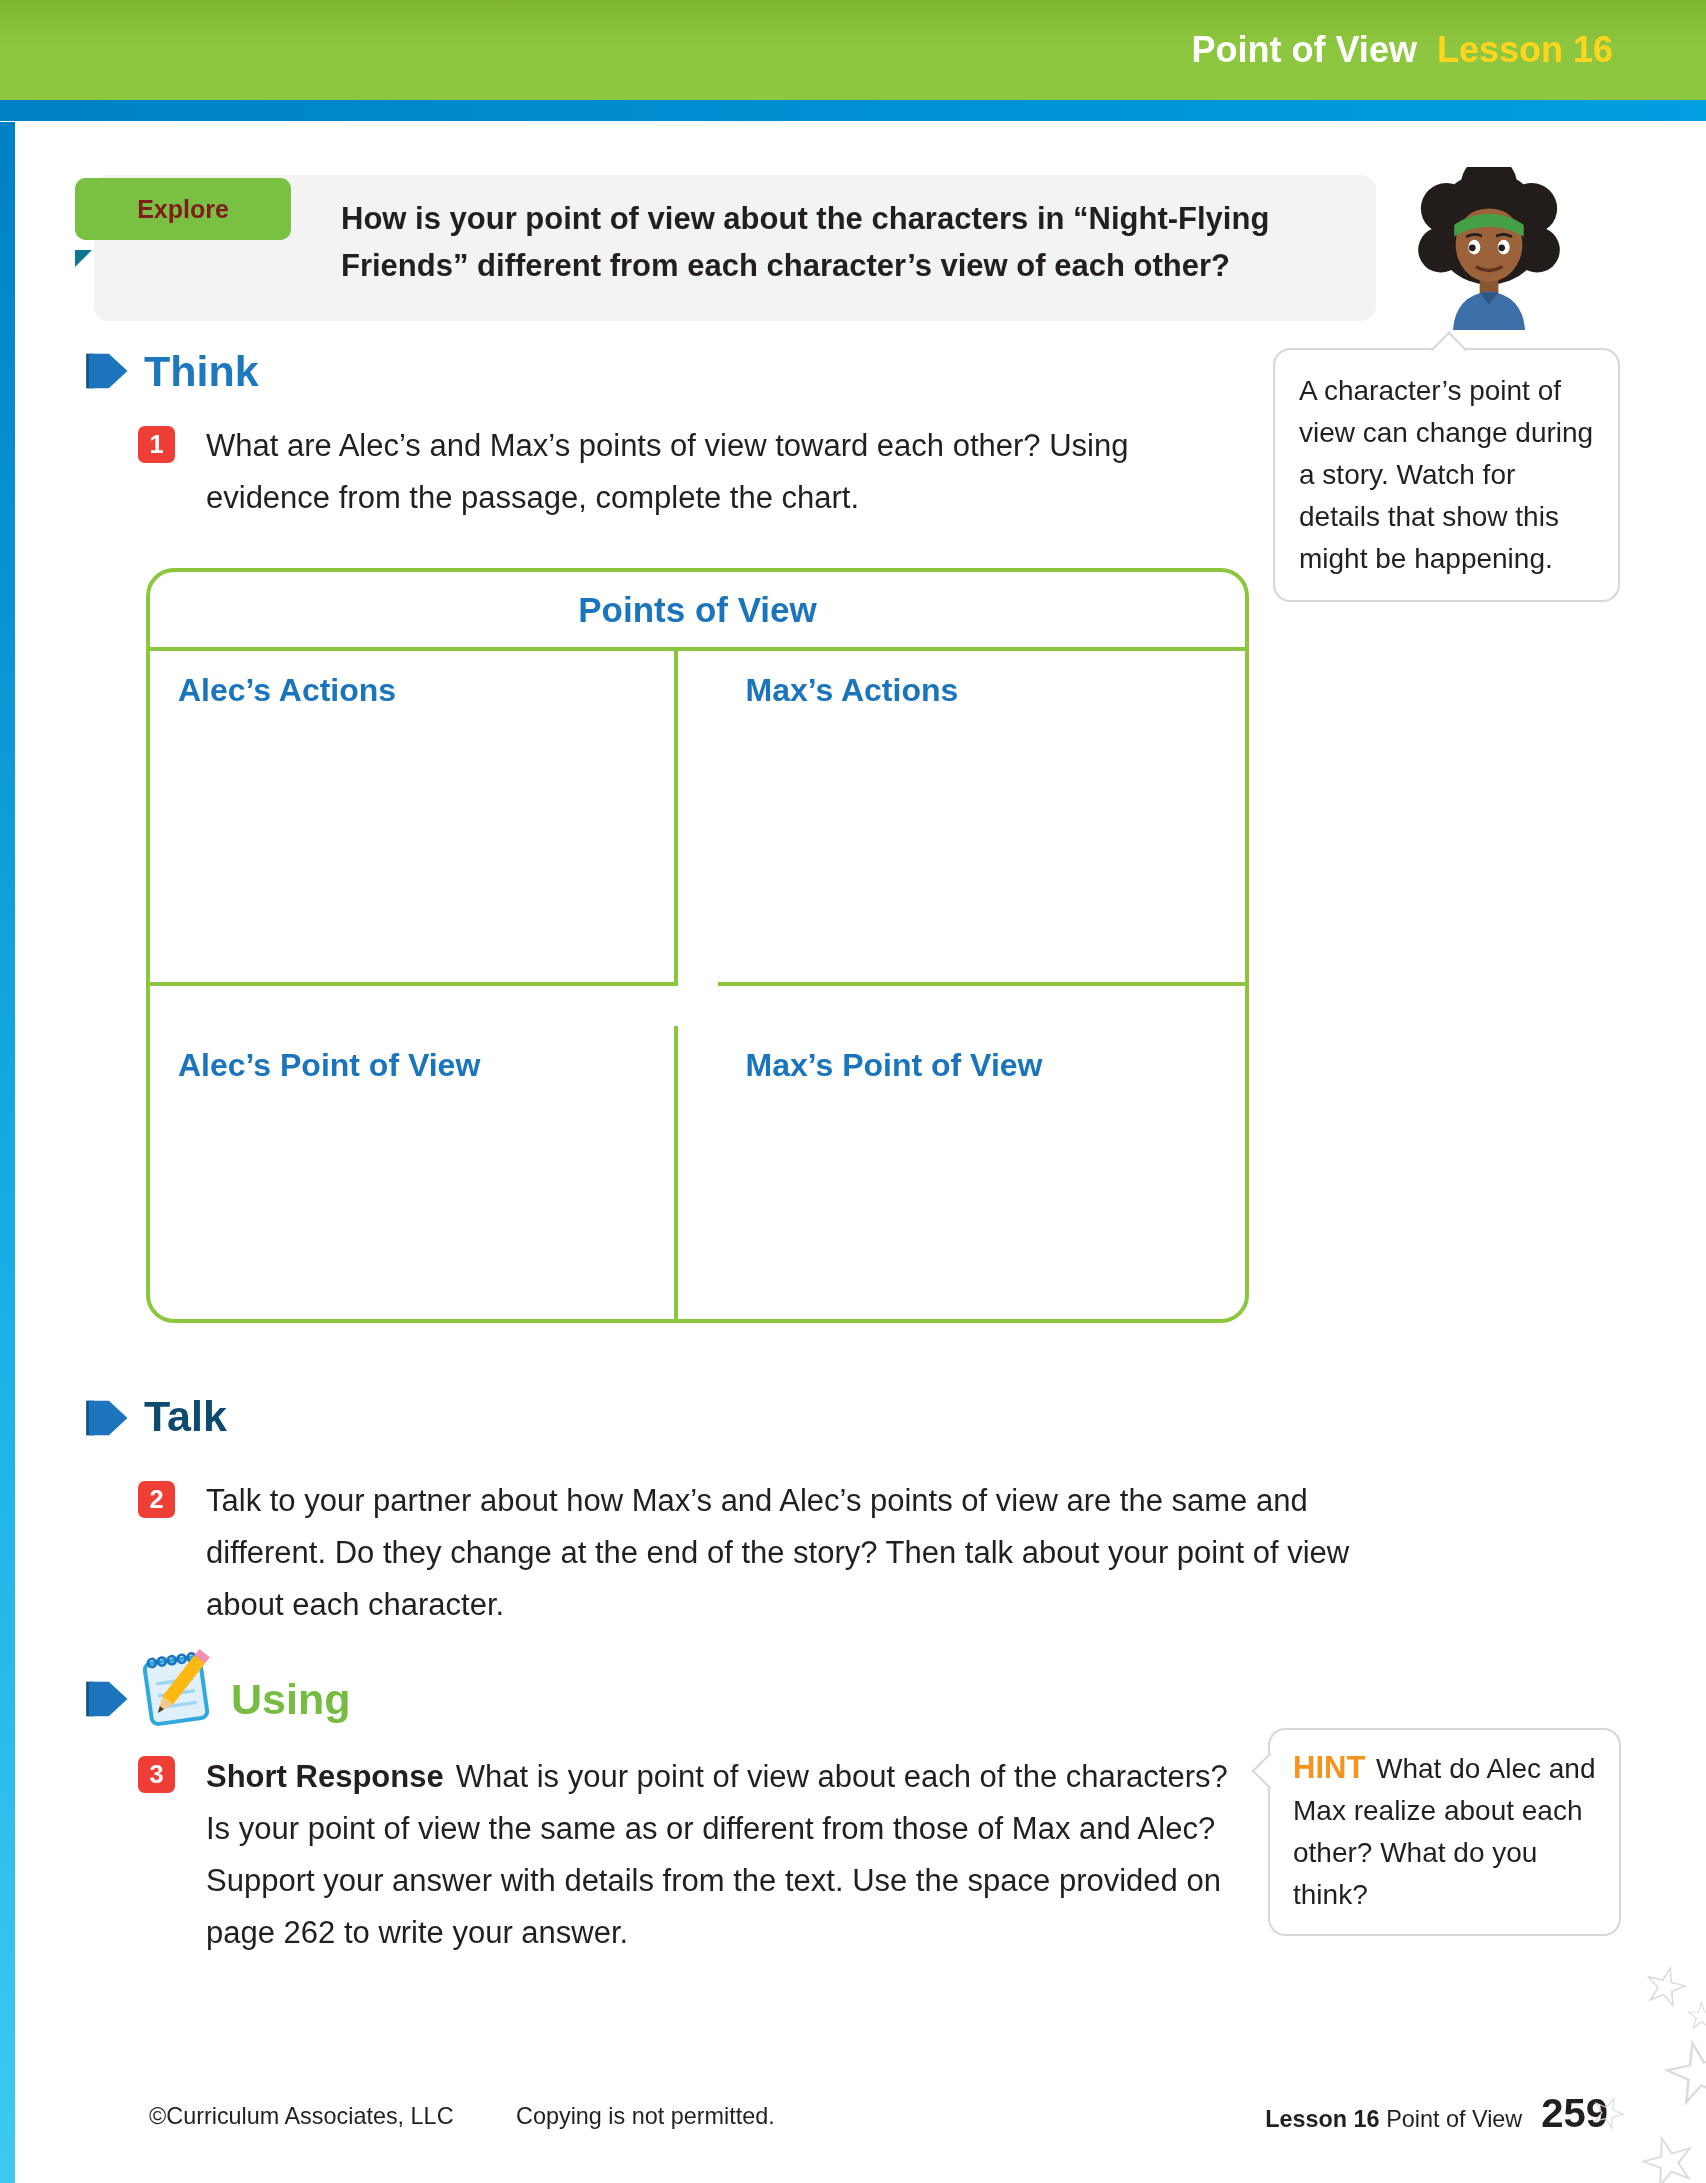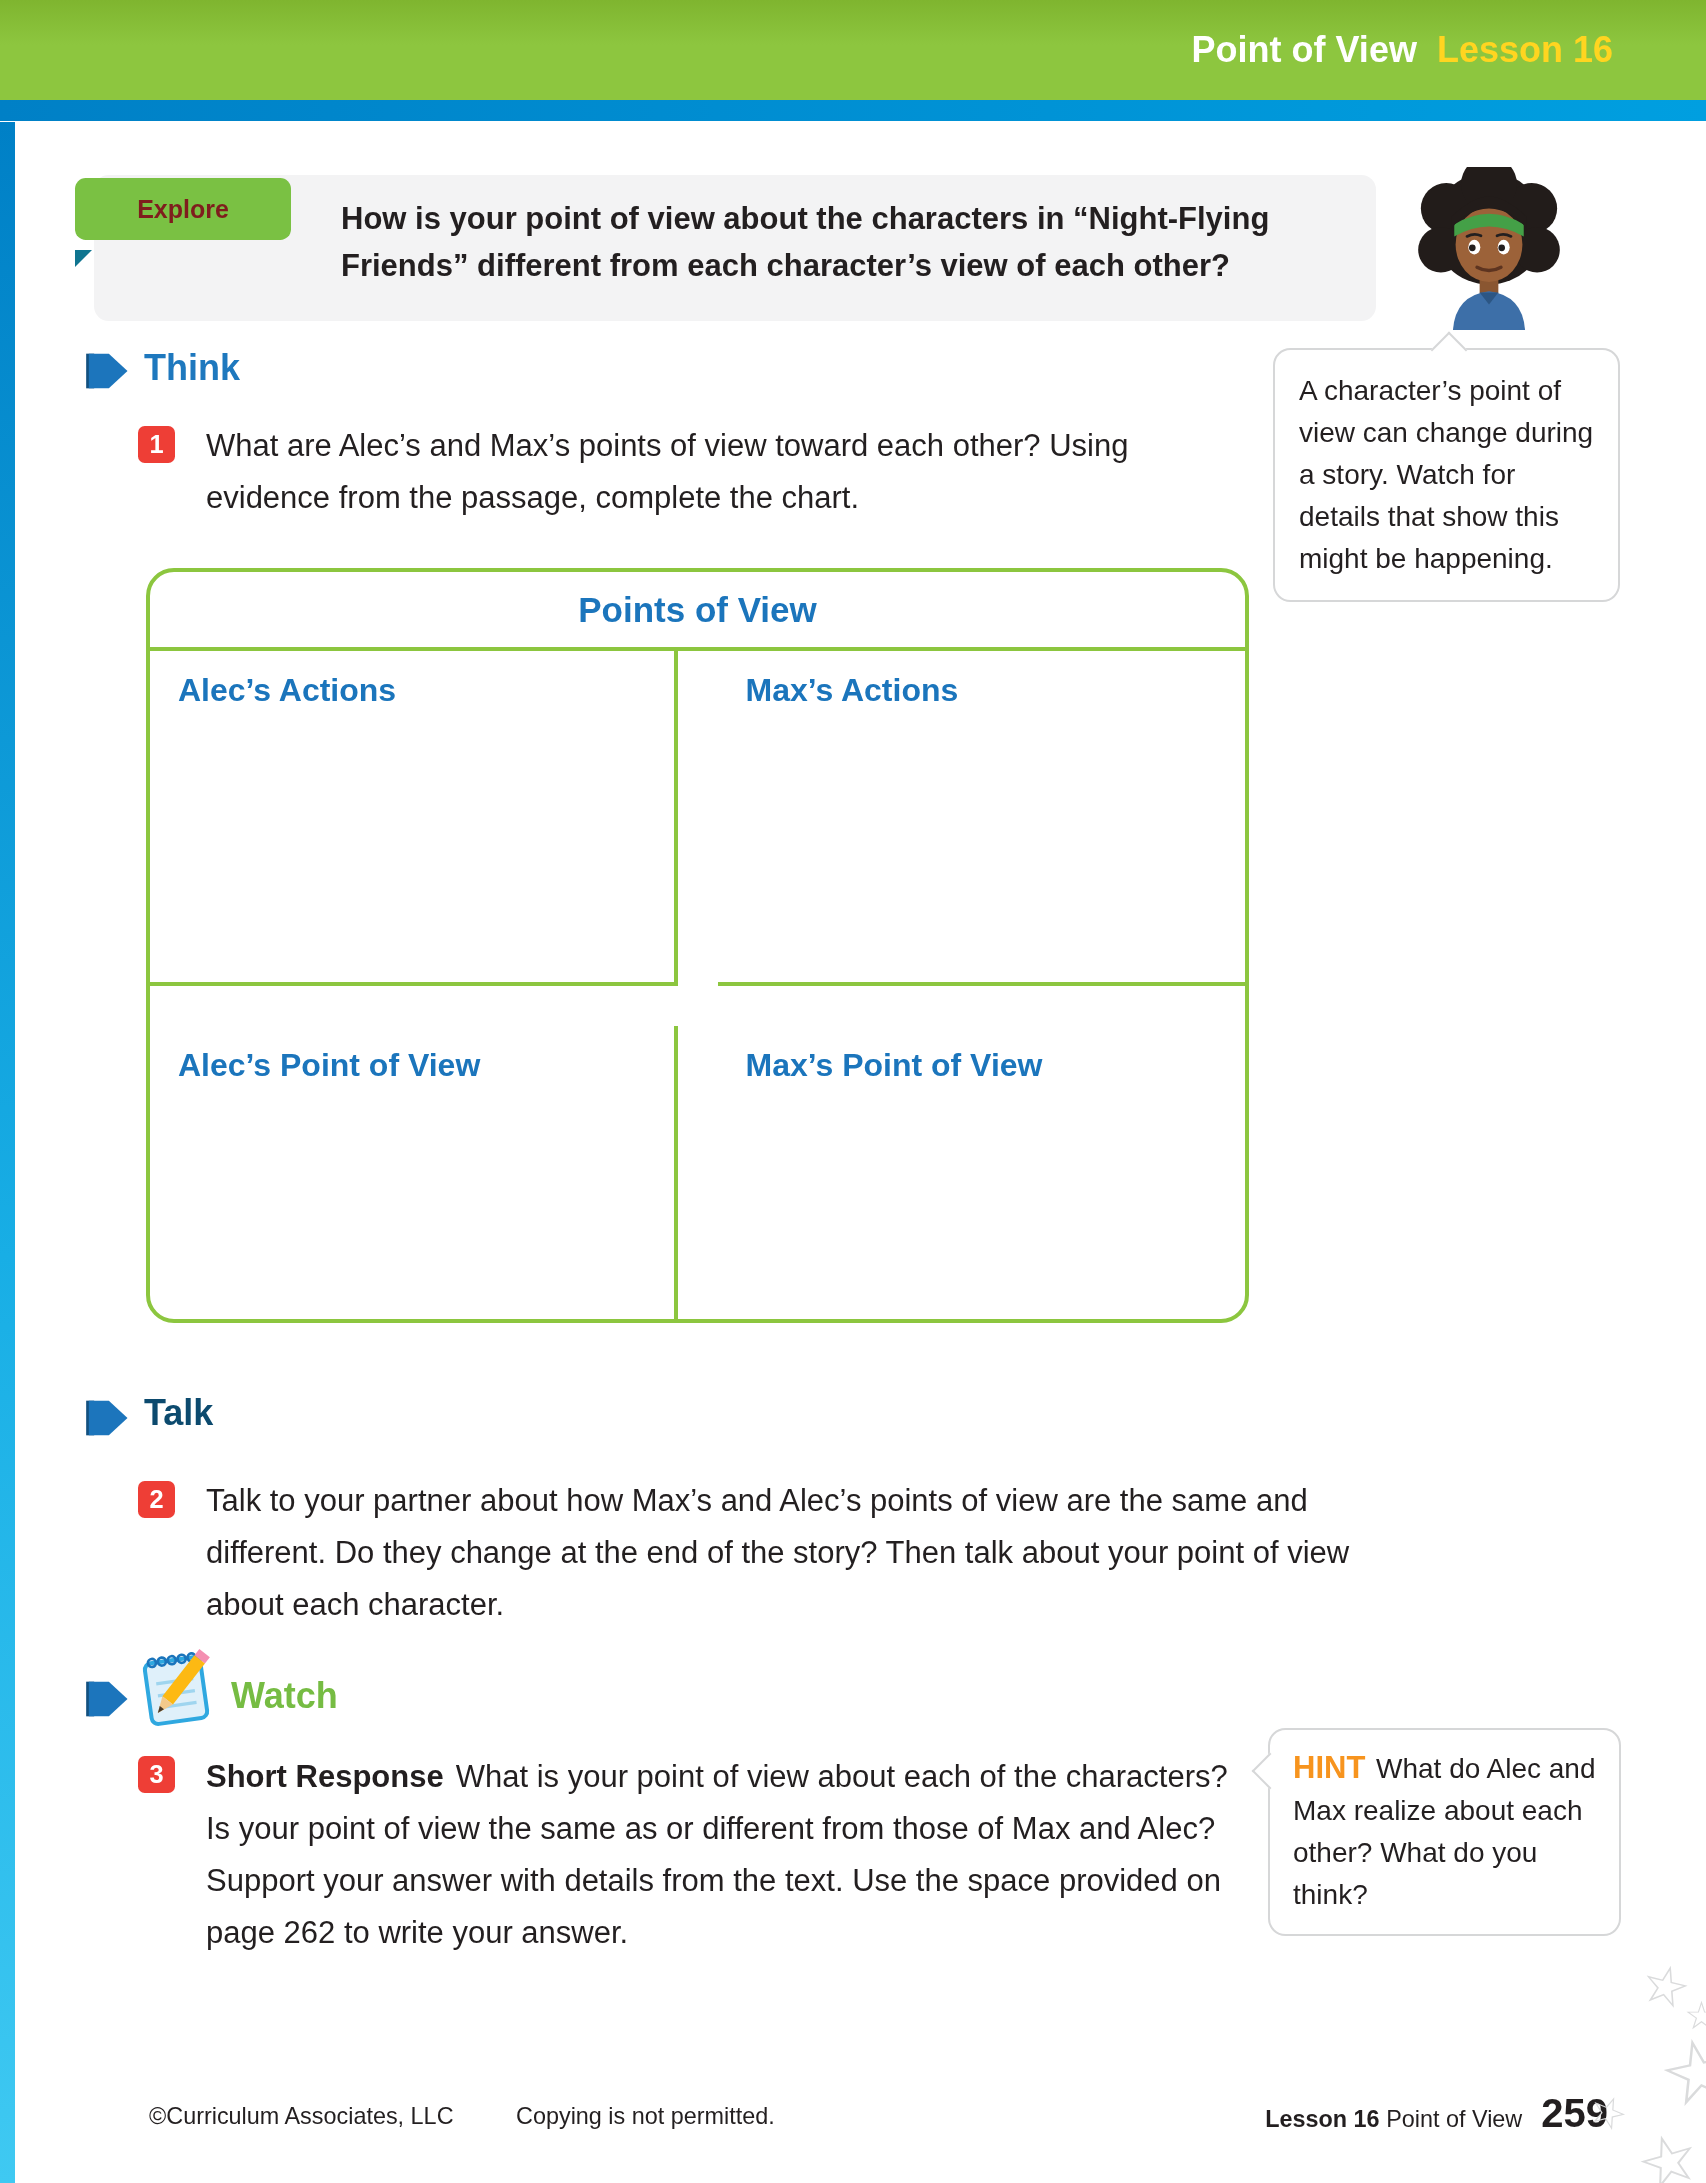--- a/index.html
+++ b/index.html
@@ -26,21 +26,21 @@
     border-top:17.4px solid #0F7590;border-right:17.4px solid transparent;}
   .question{position:absolute;left:341px;top:195px;width:1044px;font-size:31px;font-weight:bold;line-height:47px;color:#231F20;}
   
   .avatar{position:absolute;left:1418px;top:167px;width:142px;height:163px;}
   .bubble{position:absolute;left:1273px;top:348px;width:347px;box-sizing:border-box;background:#ffffff;
     border:2px solid #D6D7D8;border-radius:17.4px;padding:20px 24px;font-size:28px;line-height:42px;}
   .bubble::before{content:"";position:absolute;top:-13.4px;left:161px;width:24px;height:24px;background:#ffffff;
     border-left:2px solid #D6D7D8;border-top:2px solid #D6D7D8;transform:rotate(45deg);}
   
   .section-arrow{position:absolute;left:86px;width:43px;height:40px;}
-  .sec-heading{position:absolute;font-size:36px;font-weight:bold;}
+  .sec-heading{position:absolute;font-size:43px;font-weight:bold;}
   .h-think{left:144px;top:347px;color:#1E78BE;}
   .h-talk{left:144px;top:1392px;color:#0c4a6e;}
   .h-write{left:231px;top:1675px;color:#76BC43;}
   .write-icon{position:absolute;left:129px;top:1640px;width:92px;height:92px;}
   .item-badge{position:absolute;width:37px;height:37px;background:#EE3E36;border-radius:6.7px;color:#ffffff;
     font-size:25.4px;font-weight:bold;display:flex;align-items:center;justify-content:center;}
   .item-text{position:absolute;font-size:31px;line-height:52px;color:#231F20;}
   .item-label{font-weight:bold;margin-right:12px;}
   
   .organizer{position:absolute;left:146px;top:568px;width:1103px;height:755px;box-sizing:border-box;
@@ -170,21 +170,21 @@
         <circle cx="100" cy="30" r="6" fill="none" stroke="#1B75BC" stroke-width="4"></circle>
       </g>
       <g transform="rotate(38 74 70)">
         <rect x="64" y="6" width="20" height="12" fill="#F48FB1"></rect>
         <rect x="64" y="18" width="20" height="78" fill="#FDB913"></rect>
         <polygon points="64,96 84,96 74,120" fill="#F3C98B"></polygon>
         <polygon points="70,110 78,110 74,120" fill="#4A3B2A"></polygon>
       </g>
     </svg>
   </div>
-  <div class="sec-heading h-write">Watch</div>
+  <div class="sec-heading h-write">Using</div>
 
   <div class="item-badge" style="left:138px;top:1756px;">
     <span>3</span>
   </div>
   <div class="item-text" style="left:206px;top:1751px;width:1034px;">
     <span class="item-label">Short Response</span><span>What is your point of view about each of the characters? Is your point of view the same as or different from those of Max and Alec? Support your answer with details from the text. Use the space provided on page 262 to write your answer.</span>
   </div>
 
   <div class="hint">
     <span class="hint-label">HINT</span><span>What do Alec and Max realize about each other? What do you think?</span>

